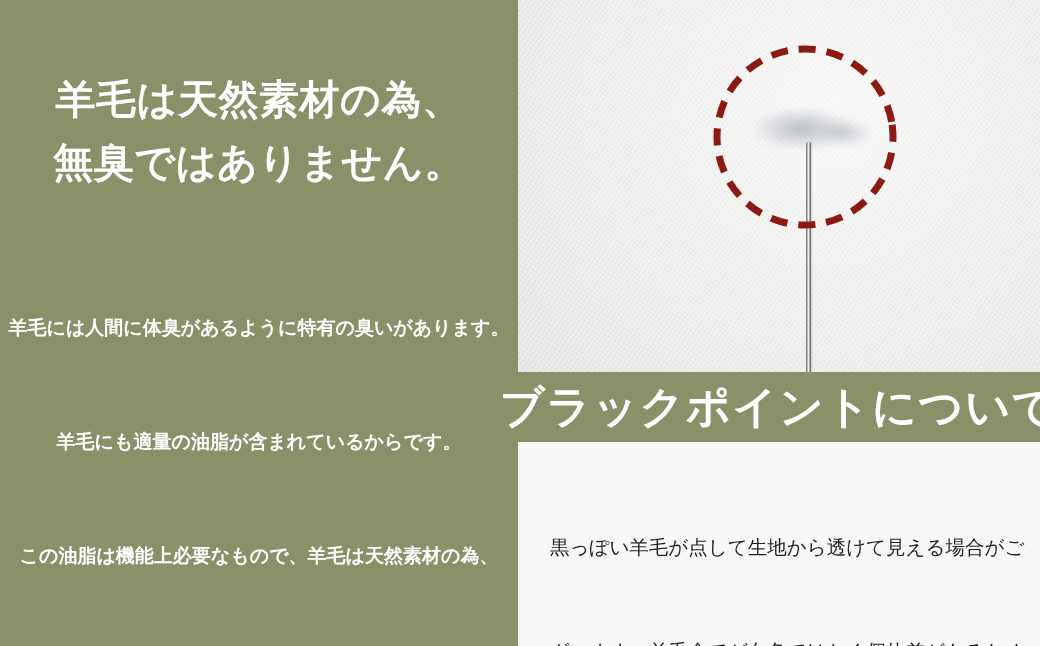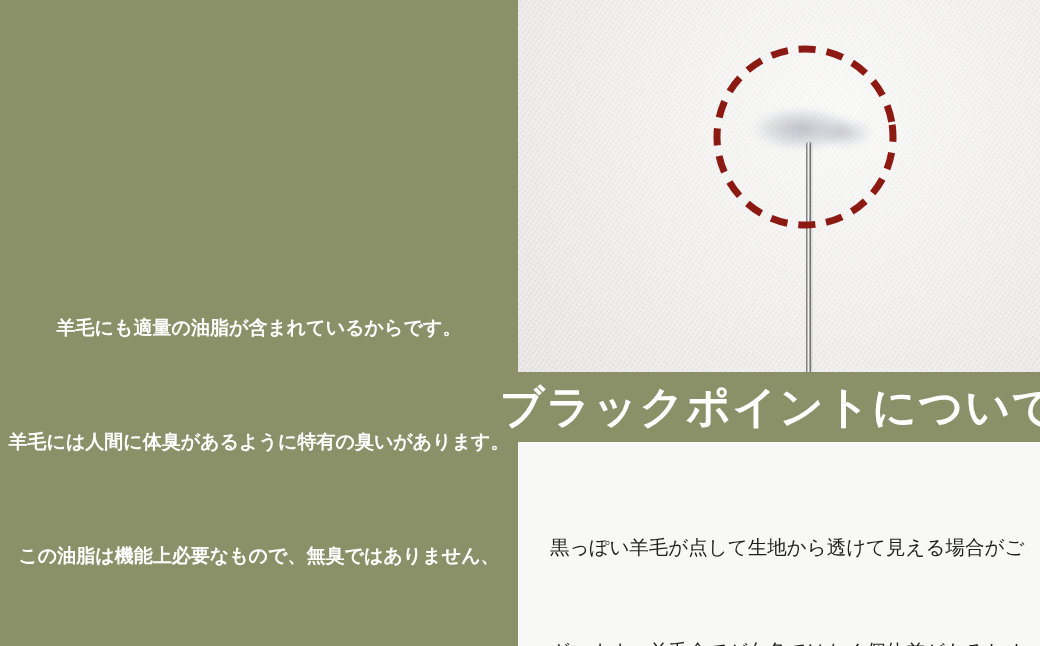--- a/index.html
+++ b/index.html
@@ -90,24 +90,28 @@
     font-size: 19.5px; line-height: 34.5px;
     letter-spacing: 0px; white-space: pre;
   }
 </style>
 </head>
 <body>
 
 <div class="page">
 
   <div class="left-panel">
+    <div class="heading">
+      <div>羊毛は天然素材の為、</div>
+      <div>無臭ではありません。</div>
+    </div>
     <div class="body-lines">
+      <div>羊毛には人間に体臭があるように特有の臭いがあります。</div>
       <div>羊毛にも適量の油脂が含まれているからです。</div>
-      <div>羊毛には人間に体臭があるように特有の臭いがあります。</div>
-      <div>この油脂は機能上必要なもので、無臭ではありません、</div>
+      <div>この油脂は機能上必要なもので、羊毛は天然素材の為、</div>
       
       
       
       
       
       
       
     </div>
   </div>
 

